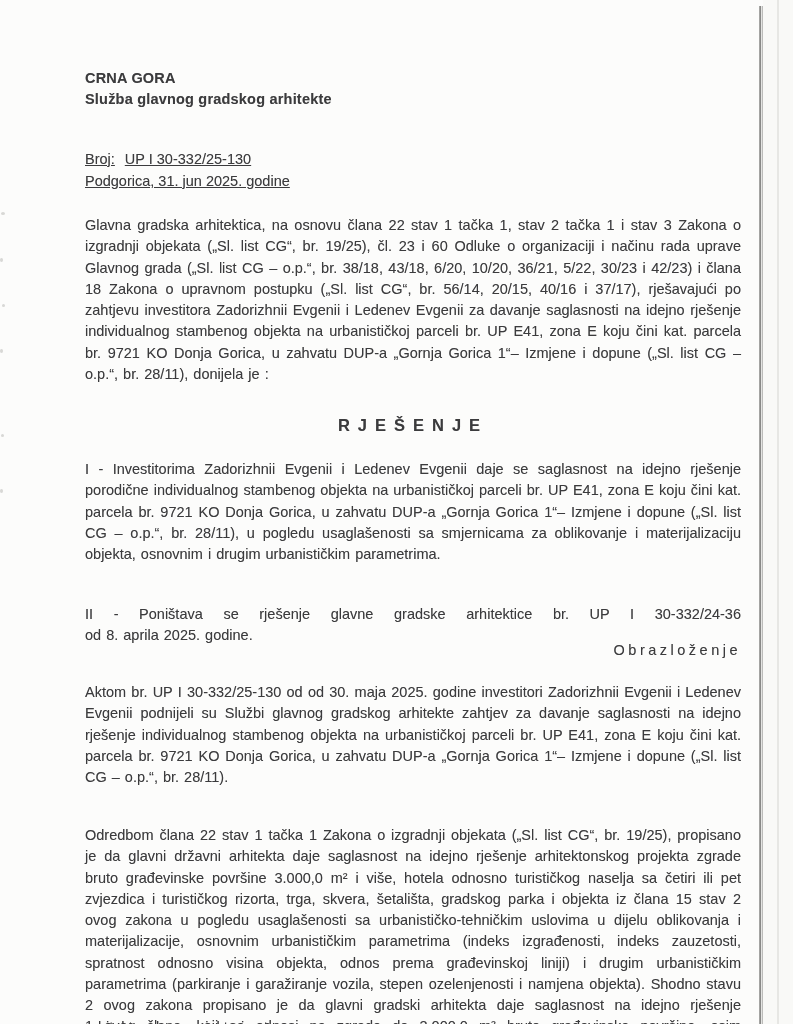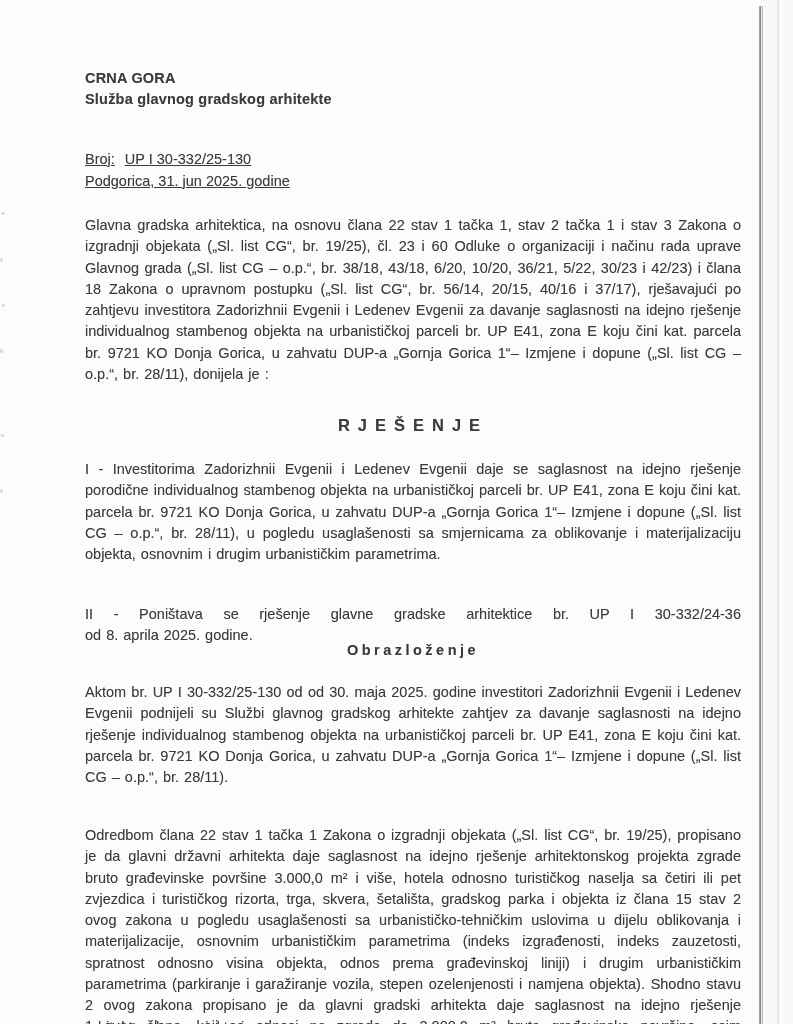--- a/index.html
+++ b/index.html
@@ -70,22 +70,22 @@
     font-weight: 700;
     font-size: 16.5px;
     letter-spacing: 8px;
     line-height: 22px;
   }
   .section-title {
     position: absolute;
     top: 640px;
     left: 0;
     width: 656px;
-    text-align: center;
-    font-weight: 700;
+    text-align: right;
+    font-weight: 400;
     font-size: 14.5px;
     letter-spacing: 3.5px;
     line-height: 21px;
   }
   
   .scan-edge {
     position: absolute;
     left: 759px;
     top: 6px;
     width: 4px;

